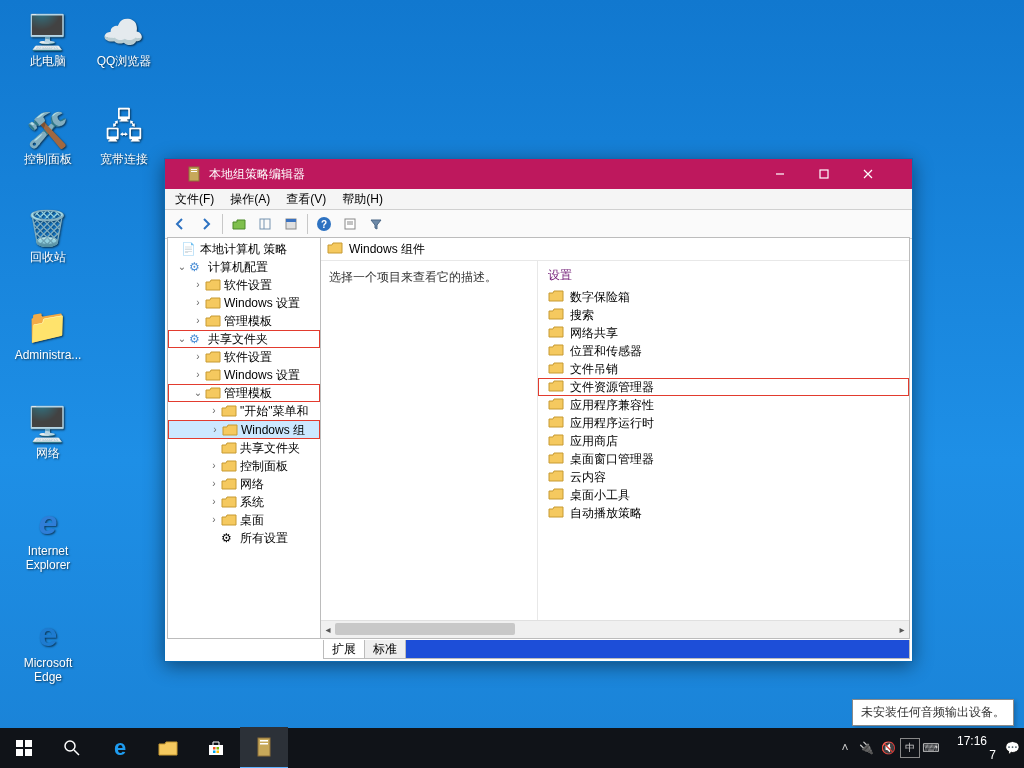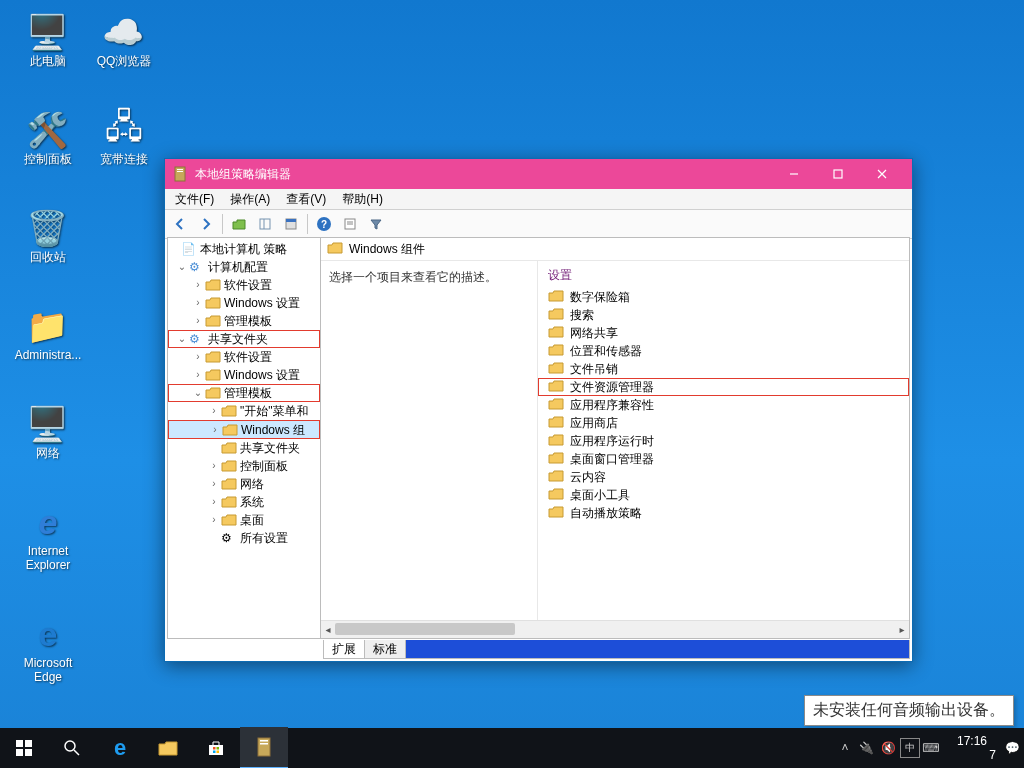--- a/index.html
+++ b/index.html
@@ -2,21 +2,21 @@
 <html><head>
 <meta charset="utf-8">
 <style>
 html,body{margin:0;padding:0;width:1024px;height:768px;overflow:hidden;background:#1a82d6;font-family:"Microsoft YaHei",Segoe UI,Tahoma,sans-serif;font-size:12px;color:#000}
 .desktop{position:absolute;inset:0;background:linear-gradient(180deg,#1178cf 0%,#1e8fe6 60%,#1a82d6 100%)}
 .icon{position:absolute;width:72px;text-align:center;color:#fff;text-shadow:1px 1px 2px rgba(0,0,0,.6);cursor:default}
 .icon .img{width:40px;height:40px;margin:4px auto 2px;display:flex;align-items:center;justify-content:center;font-size:34px}
 .icon .lbl{font-size:12px;line-height:14px;display:block}
 
 .window{position:absolute;left:164px;top:158px;width:747px;height:502px;background:#fff;border:1px solid #0c6bb3;box-shadow:0 4px 18px rgba(0,0,0,.45)}
-.titlebar{height:30px;background:#ec4899;color:#fff;display:flex;align-items:center;padding:0 8px}
+.titlebar{height:30px;background:#be185d;color:#fff;display:flex;align-items:center;padding:0 22px}
 .titlebar .ticon{width:16px;height:16px;margin-right:6px;display:inline-block}
 .titlebar .ttxt{flex:1;font-size:12px}
 .winbtn{width:44px;height:30px;display:flex;align-items:center;justify-content:center;color:#fff}
 .winbtn.close{background:transparent}
 .winbtn svg{width:10px;height:10px;stroke:#fff;stroke-width:1.2;fill:none}
 .menubar{height:20px;background:#f5f5f5;border-bottom:1px solid #d0d0d0;display:flex;padding:0 2px;font-size:12px}
 .menubar .mi{padding:2px 8px 0;color:#000}
 .toolbar{height:24px;background:#fafafa;border-bottom:1px solid #d0d0d0;display:flex;align-items:center;padding:2px}
 .tbtn{width:22px;height:22px;margin:0 1px;display:flex;align-items:center;justify-content:center;border:1px solid transparent;border-radius:2px}
 .tbtn svg,.tbtn span{pointer-events:none}
@@ -50,21 +50,21 @@
 .tabs .tab{padding:1px 8px;border-right:1px solid #bcbcbc;background:#efefef}
 .tabs .tab.act{background:#fff}
 
 .taskbar{position:absolute;left:0;right:0;bottom:0;height:40px;background:#101318;display:flex;align-items:center;color:#fff}
 .tb-btn{width:48px;height:40px;display:flex;align-items:center;justify-content:center}
 .tb-btn.active{border-bottom:2px solid #5fb2ff;background:#2c3138}
 .tray{margin-left:auto;display:flex;align-items:center;height:100%}
 .tray .ti{width:22px;height:40px;display:flex;align-items:center;justify-content:center;color:#ccc;font-size:12px}
 .clock{width:52px;text-align:center;font-size:12px;line-height:14px;padding:0 4px;color:#fff}
 
-.tooltip{position:absolute;right:10px;bottom:42px;background:#fff;border:1px solid #8a8a8a;padding:4px 8px;font-size:16px;color:#333;box-shadow:2px 2px 4px rgba(0,0,0,.2)}
+.tooltip{position:absolute;right:10px;bottom:42px;background:#fff;border:1px solid #8a8a8a;padding:4px 8px;font-size:12px;color:#333;box-shadow:2px 2px 4px rgba(0,0,0,.2)}
 
 .fsvg{width:16px;height:12px}
 </style>
 </head>
 <body>
 
 <div class="desktop">
 
 <div class="icon" style="left:12px;top:8px">
  <div class="img">🖥️</div>
@@ -377,27 +377,27 @@
               <div class="li">
                 <span class="fold"><svg class="fsvg" viewBox="0 0 16 12">
                     <path d="M1 3 L5 3 L6 1 L15 1 L15 11 L1 11 Z" fill="#f5c95f" stroke="#c79a32"></path>
                   </svg></span>
                 <span>应用程序兼容性</span>
               </div>
               <div class="li">
                 <span class="fold"><svg class="fsvg" viewBox="0 0 16 12">
                     <path d="M1 3 L5 3 L6 1 L15 1 L15 11 L1 11 Z" fill="#f5c95f" stroke="#c79a32"></path>
                   </svg></span>
+                <span>应用程序运行时</span>
+              </div>
+              <div class="li">
+                <span class="fold"><svg class="fsvg" viewBox="0 0 16 12">
+                    <path d="M1 3 L5 3 L6 1 L15 1 L15 11 L1 11 Z" fill="#f5c95f" stroke="#c79a32"></path>
+                  </svg></span>
                 <span>应用商店</span>
-              </div>
-              <div class="li">
-                <span class="fold"><svg class="fsvg" viewBox="0 0 16 12">
-                    <path d="M1 3 L5 3 L6 1 L15 1 L15 11 L1 11 Z" fill="#f5c95f" stroke="#c79a32"></path>
-                  </svg></span>
-                <span>应用程序运行时</span>
               </div>
               <div class="li">
                 <span class="fold"><svg class="fsvg" viewBox="0 0 16 12">
                     <path d="M1 3 L5 3 L6 1 L15 1 L15 11 L1 11 Z" fill="#f5c95f" stroke="#c79a32"></path>
                   </svg></span>
                 <span>桌面窗口管理器</span>
               </div>
               <div class="li">
                 <span class="fold"><svg class="fsvg" viewBox="0 0 16 12">
                     <path d="M1 3 L5 3 L6 1 L15 1 L15 11 L1 11 Z" fill="#f5c95f" stroke="#c79a32"></path>

